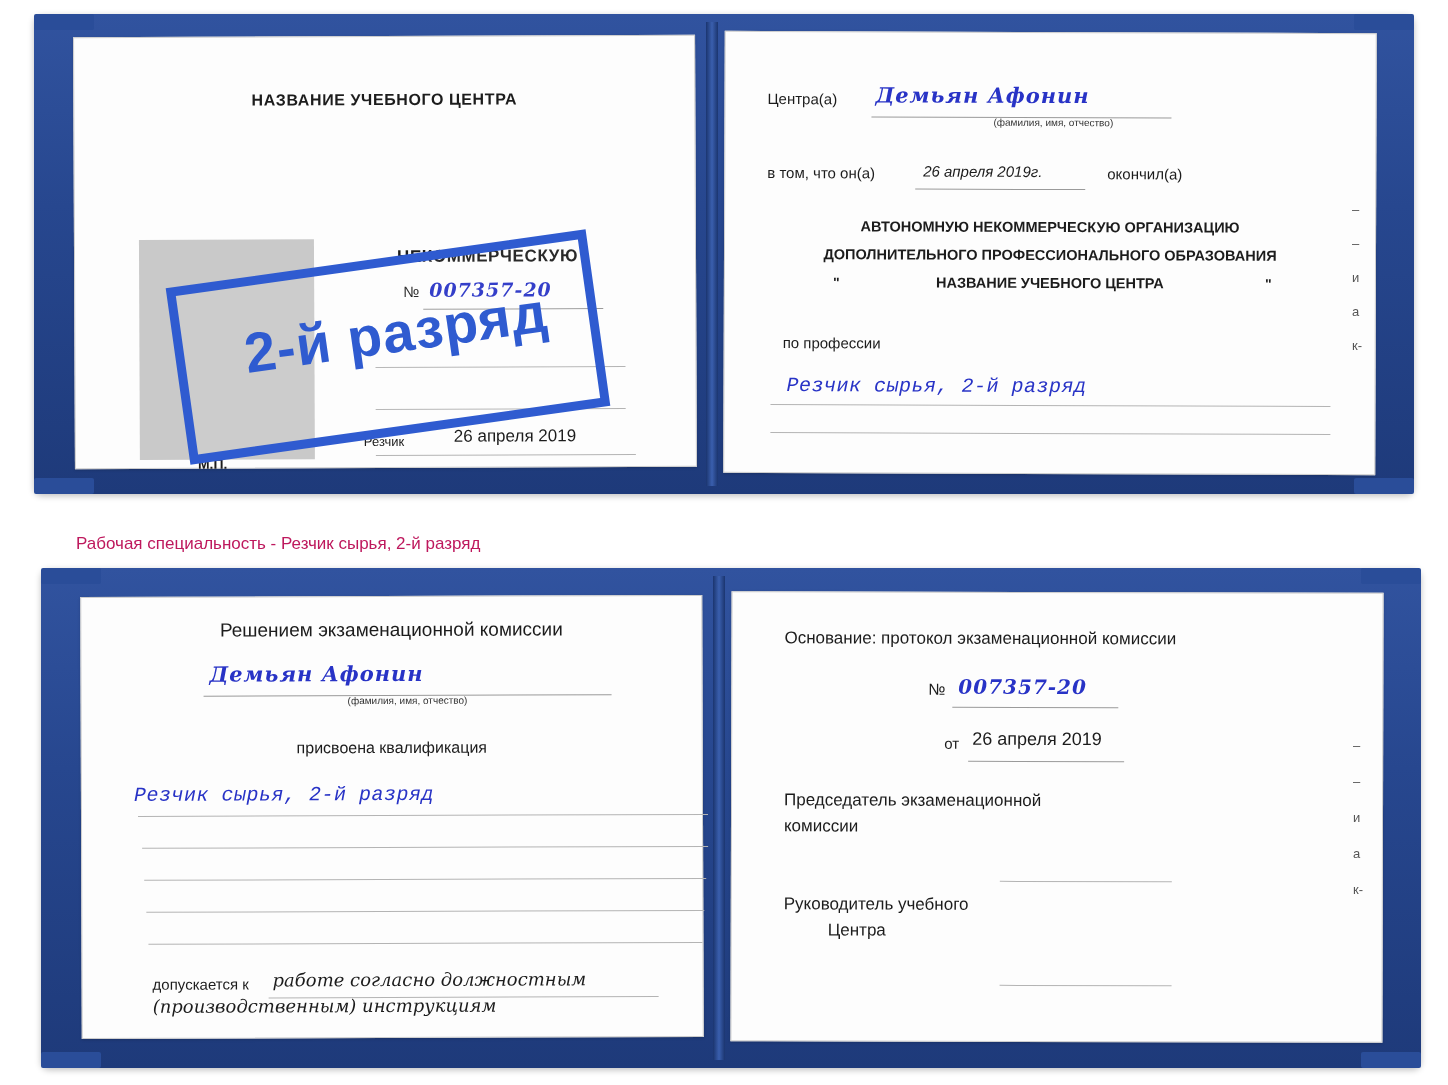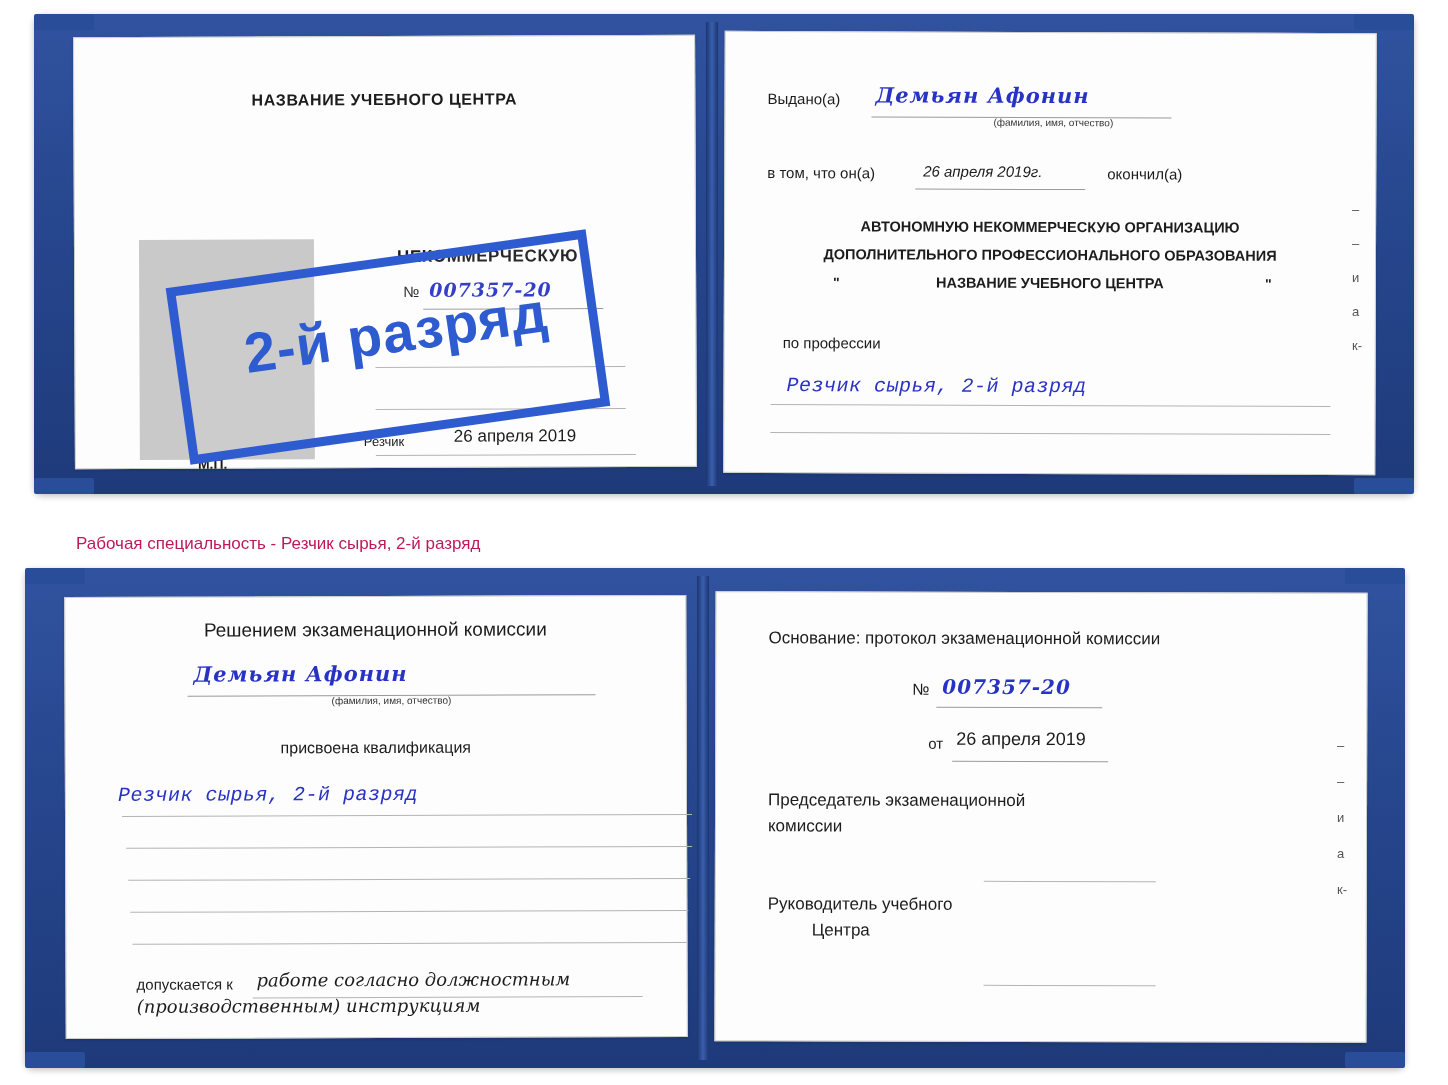--- a/index.html
+++ b/index.html
@@ -17,21 +17,21 @@
   }
 
   
   .book {
     position: absolute;
     background: #84cc16;
     border-radius: 8px;
     box-shadow: 0 2px 6px rgba(0,0,0,.25);
   }
   .book.top   { left: 34px;  top: 14px;  width: 1380px; height: 480px; }
-  .book.bottom{ left: 25px;  top: 568px; width: 1380px; height: 500px; }
+  .book.bottom{ left: 41px;  top: 568px; width: 1380px; height: 500px; }
 
   
   .book::before{
     content:"";
     position:absolute;
     inset:0;
     border-radius:6px;
     background:linear-gradient(180deg,#31539f 0%,#27478f 40%,#1e3a7a 100%);
   }
 
@@ -171,21 +171,21 @@
       <div class="rule thin" style="left:300px;top:372px;width:250px;"></div>
 
       <div class="t" style="left:288px;top:397px;font-size:13px;">Резчик</div>
       <div class="t" style="left:378px;top:390px;font-size:17px;">26 апреля 2019</div>
       <div class="rule thin" style="left:300px;top:418px;width:260px;"></div>
 
       <div class="t bold" style="left:122px;top:418px;font-size:14px;">М.П.</div>
     </div>
 
     <div class="page-right">
-      <div class="t" style="left:42px;top:58px;font-size:15px;">Выдано(а)</div>
+      <div class="t" style="left:42px;top:58px;font-size:15px;">Центра(а)</div>
       <div class="t hand" style="left:150px;top:50px;font-size:21px;">Демьян Афонин</div>
       <div class="rule" style="left:146px;top:84px;width:300px;"></div>
       <div class="t tiny" style="left:268px;top:84px;">(фамилия, имя, отчество)</div>
 
       <div class="t" style="left:42px;top:132px;font-size:15px;">в том, что он(а)</div>
       <div class="t" style="left:198px;top:130px;font-size:15px;font-style:italic;">26 апреля 2019г.</div>
       <div class="rule" style="left:190px;top:156px;width:170px;"></div>
       <div class="t" style="left:382px;top:132px;font-size:15px;">окончил(а)</div>
 
       <div class="t bold center" style="left:0;top:186px;width:650px;font-size:14.5px;">АВТОНОМНУЮ НЕКОММЕРЧЕСКУЮ ОРГАНИЗАЦИЮ</div>

